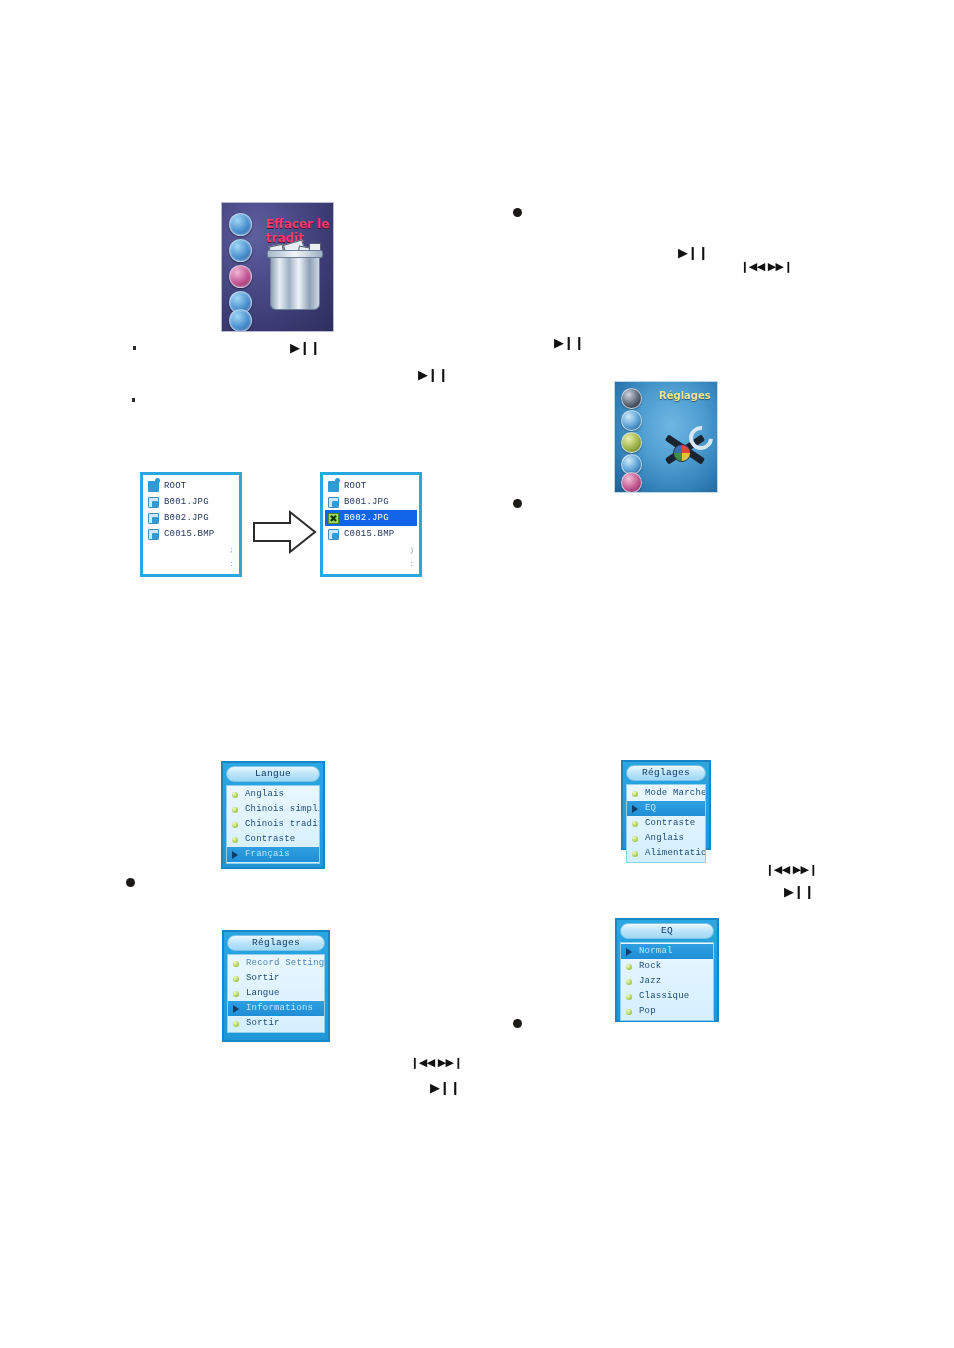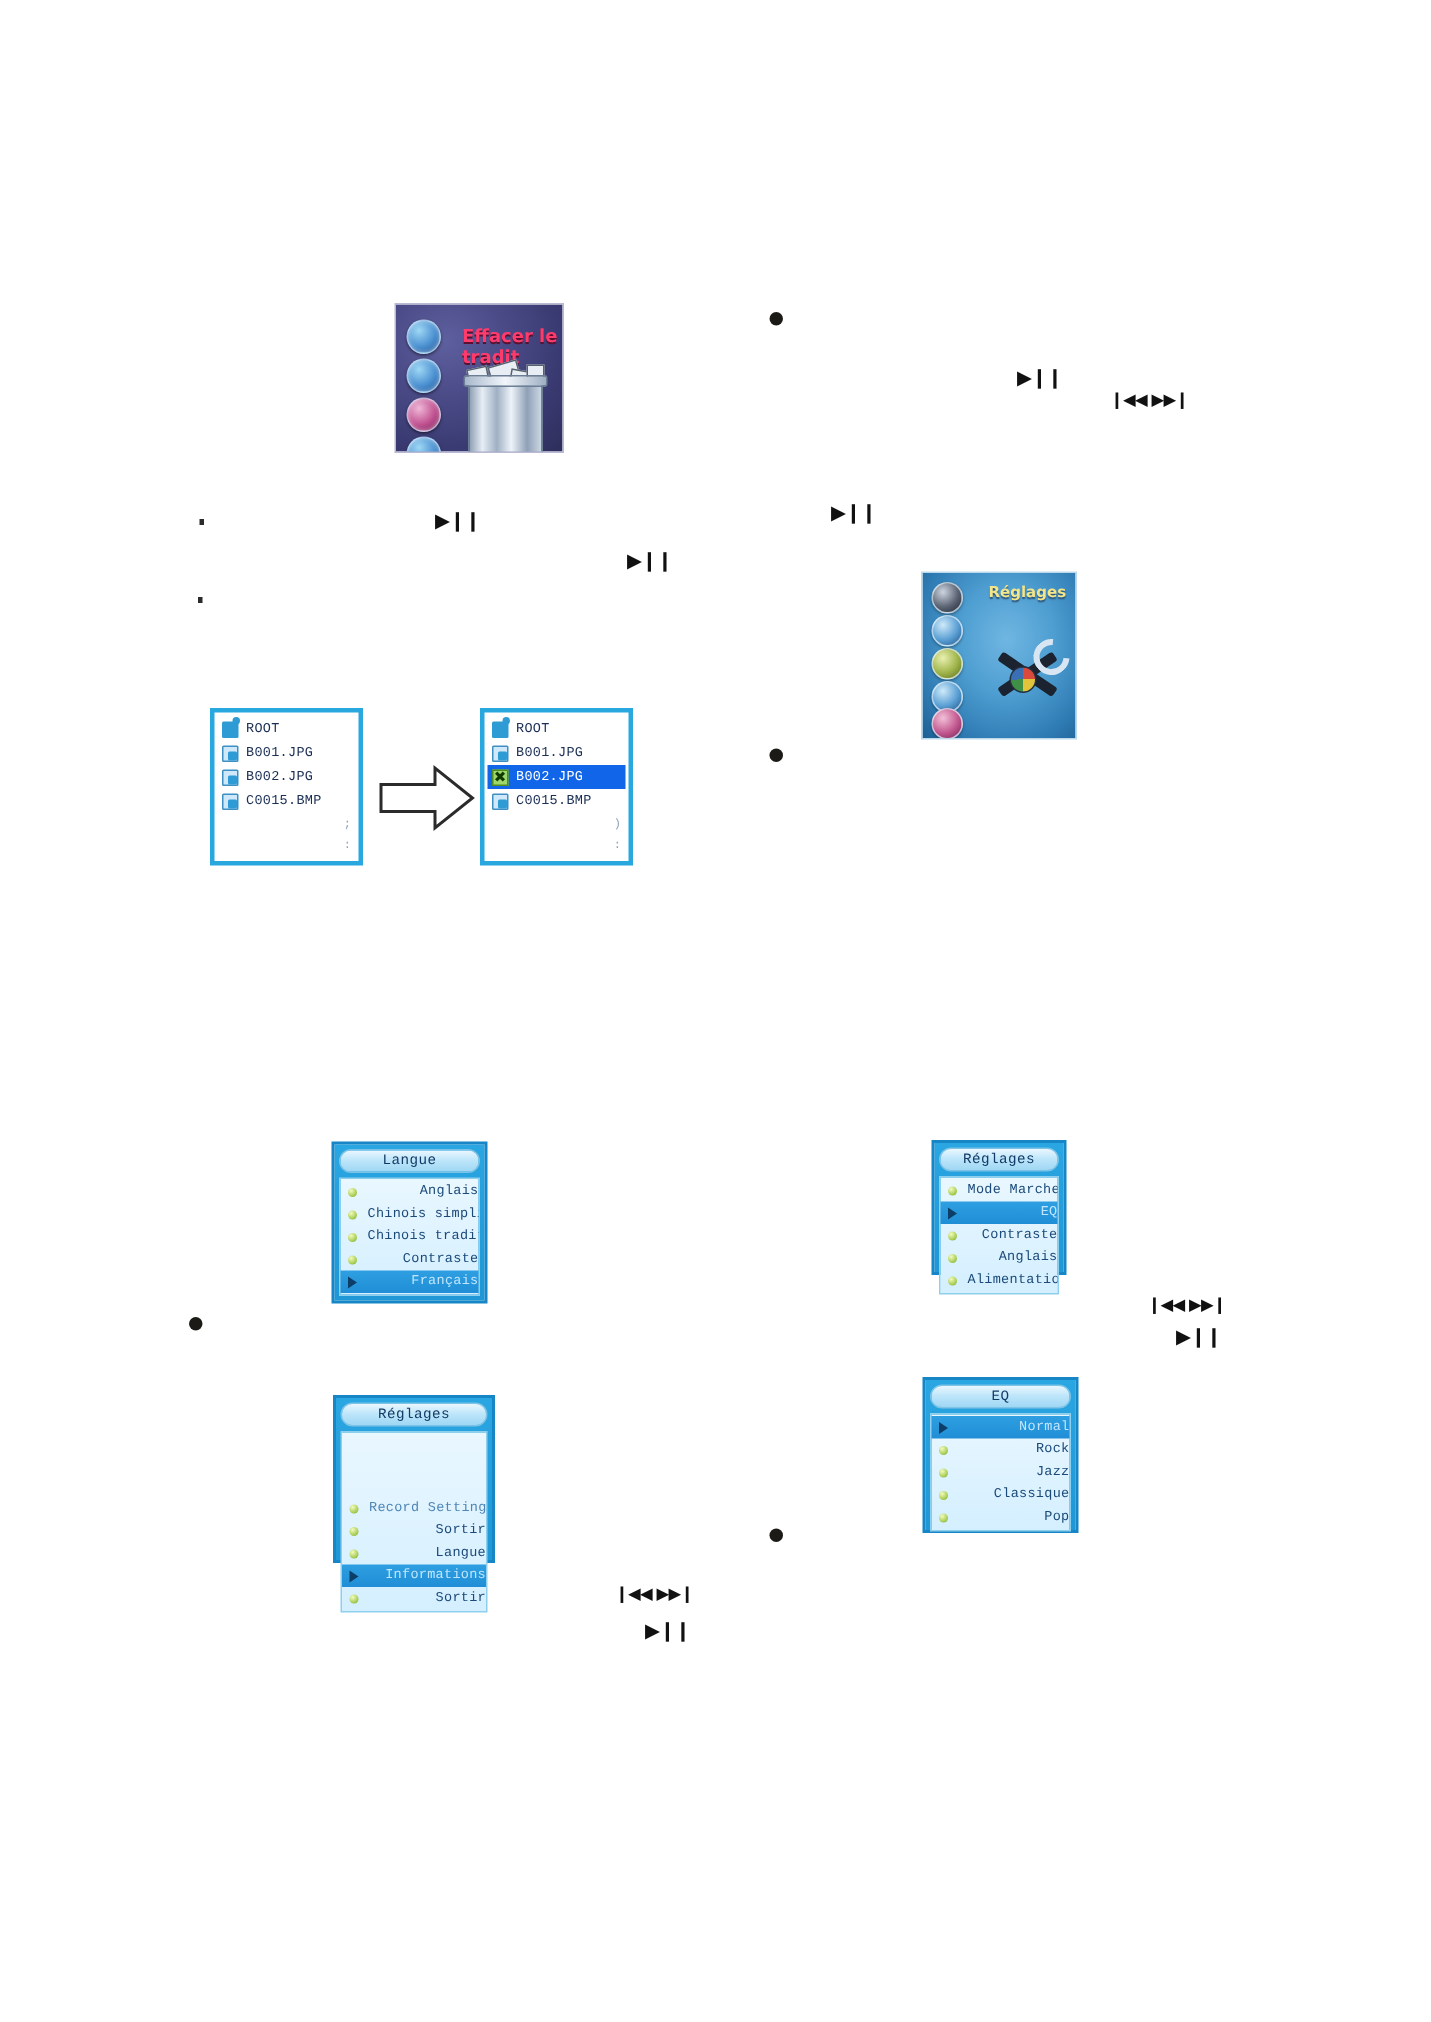--- a/index.html
+++ b/index.html
@@ -42,27 +42,26 @@
   .tinydot {
     position: absolute;
     width: 3px; height: 4px;
     background: #2b2b2b;
   }
 
   
   .splash-del {
     position: absolute;
     left: 221px; top: 202px;
-    width: 113px; height: 100px;
+    width: 113px; height: 130px;
     background:
       radial-gradient(ellipse at 30% 25%, #5e5f9e 0%, #4b4b88 35%, #3a3a72 70%, #2e2e5c 100%);
     border: 1px solid #b9b9d4;
     box-sizing: border-box;
     overflow: hidden;
-    margin-left: 42px;
   }
   .splash-del .title {
     position: absolute;
     left: 44px; top: 14px;
     width: 66px;
     color: #ff3b6b;
     font-family: "DejaVu Sans", sans-serif;
     font-weight: bold;
     font-size: 12px;
     line-height: 14px;
@@ -298,21 +297,20 @@
     font-size: 9.5px;
     color: #123a66;
     letter-spacing: 0.3px;
   }
   .lcd .list {
     margin-top: 3px;
     background: linear-gradient(180deg,#e9f7ff 0%,#d4efff 100%);
     border: 1px solid #8fcfee;
     box-sizing: border-box;
     padding: 1px 0;
-    text-align: right;
   }
   .lcd .item {
     position: relative;
     height: 15px;
     line-height: 15px;
     padding-left: 18px;
     font-size: 9px;
     color: #1b4a7a;
     white-space: nowrap;
     overflow: hidden;
@@ -331,21 +329,21 @@
   }
   .lcd .item.sel .dot {
     background: none;
     width: 0; height: 0;
     border-left: 6px solid #0d3e68;
     border-top: 4px solid transparent;
     border-bottom: 4px solid transparent;
     border-radius: 0;
     left: 5px; top: 4px;
   }
-  .lcd .item.faint { color: #4f86b5; margin-top: 42px; }
+  .lcd .item.faint { color: #4f86b5; }
 
   
   #lcd-langue   { left: 221px; top: 761px; width: 104px; height: 108px; }
   #lcd-reglages-right { left: 621px; top: 760px; width: 90px; height: 90px; }
   #lcd-reglages-bottom { left: 222px; top: 930px; width: 108px; height: 112px; }
   #lcd-eq { left: 615px; top: 918px; width: 104px; height: 104px; }
 
 </style>
 </head>
 <body>

